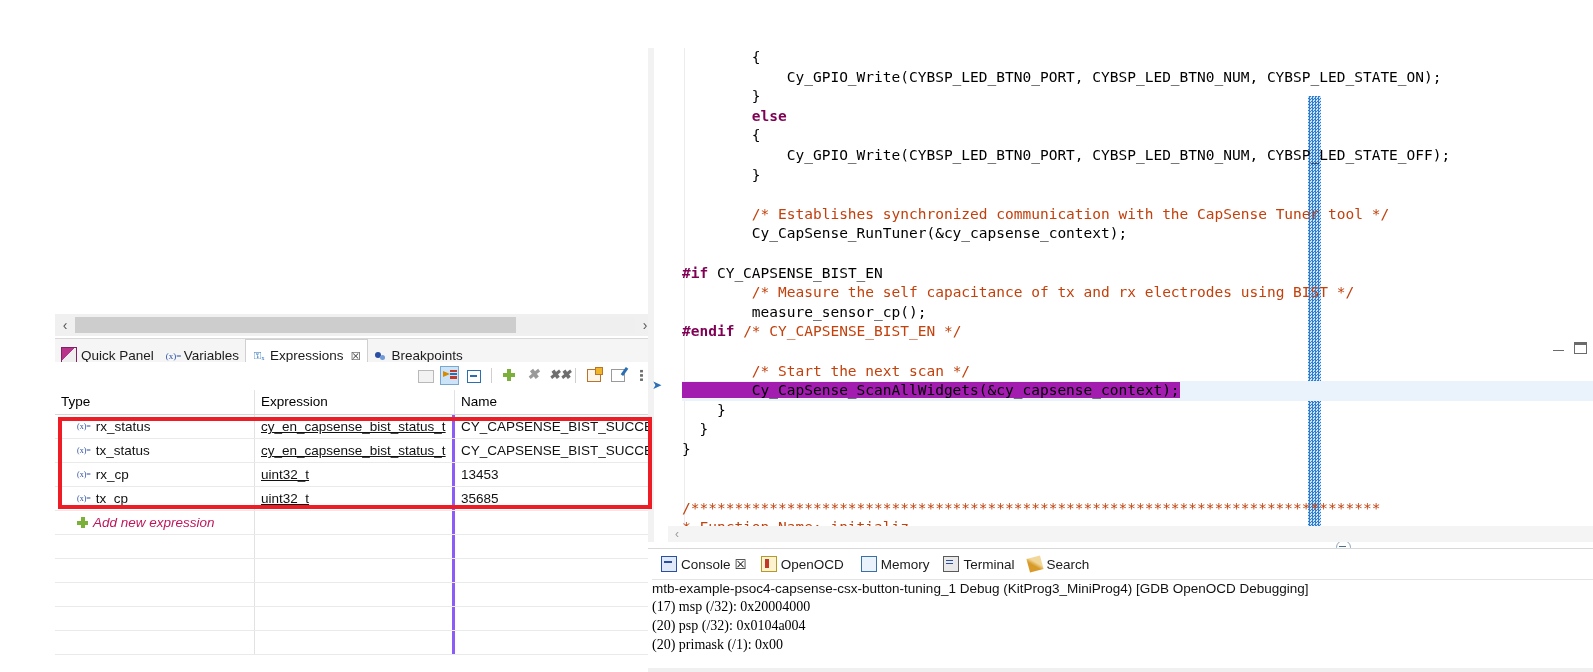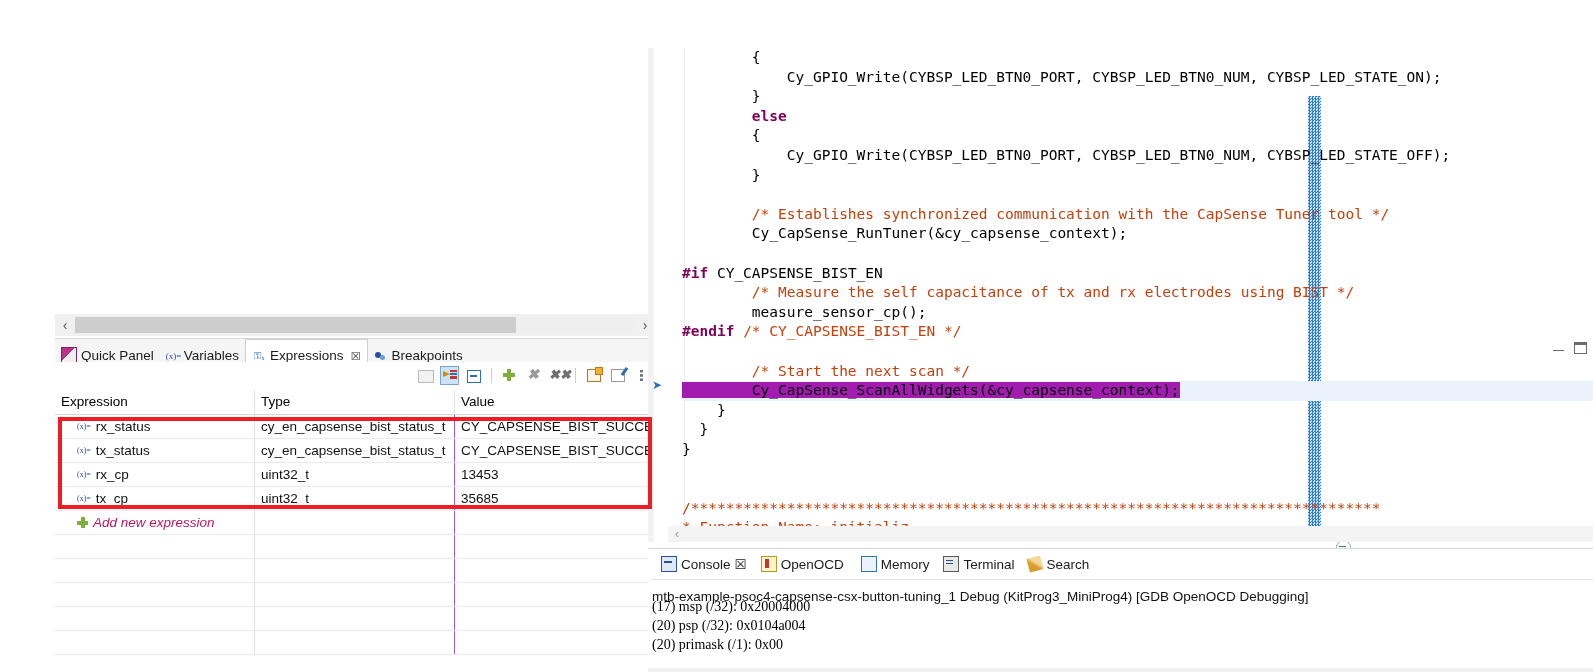--- a/index.html
+++ b/index.html
@@ -81,21 +81,21 @@
   
   #expr-table{position:absolute;left:55px;top:390px;width:600px;height:282px;}
   .thead{display:flex;height:24px;border-bottom:1px solid #d6d6d6;background:#fff;}
   .th{font-size:13.5px;color:#000;padding-left:6px;line-height:24px;box-sizing:border-box;}
   .th.c0{width:200px;border-right:1px solid #e2e2e2;}
   .th.c1{width:200px;border-right:1px solid #e2e2e2;}
   .th.c2{flex:1;}
   .trow{display:flex;height:23px;border-bottom:1px solid #eaeaea;align-items:center;}
   .td{font-size:13.5px;color:#111;box-sizing:border-box;height:23px;line-height:23px;overflow:hidden;white-space:nowrap;}
   .td.c0{width:200px;border-right:1px solid #e2e2e2;padding-left:22px;display:flex;align-items:center;gap:5px;}
-  .td.c1{width:200px;border-right:1px solid #8b5cf6;padding-left:6px;}
+  .td.c1{width:200px;border-right:3px solid #8b5cf6;padding-left:6px;text-decoration:underline;}
   .td.c2{flex:1;padding-left:6px;}
   .varico{font-size:8px;color:#2a4fa2;font-family:"Liberation Serif",serif;white-space:nowrap;}
   .addrow .td.c0{padding-left:22px;font-style:italic;color:#be185d;}
   .addplus{width:11px;height:11px;position:relative;display:inline-block;flex:0 0 11px;}
   .addplus:before{content:"";position:absolute;left:3.5px;top:0;width:4px;height:11px;background:#7bb03b;}
   .addplus:after{content:"";position:absolute;left:0;top:3.5px;width:11px;height:4px;background:#7bb03b;}
 
   
   #red-rect{
     position:absolute;left:58px;top:417px;width:594px;height:92px;
@@ -138,21 +138,21 @@
   .cico-console{border:1px solid #2a4fa2;background:#dfe9f7;}
   .cico-console:after{content:"";position:absolute;left:2px;top:4px;width:8px;height:2px;background:#2a4fa2;}
   .cico-problems{border:1px solid #b59a2a;background:#fdf3cf;}
   .cico-problems:after{content:"";position:absolute;left:3px;top:2px;width:4px;height:9px;background:#c0392b;}
   .cico-memory{border:1px solid #3a6fa8;background:#eaf2fb;width:7px;margin-left:3px;}
   .cico-terminal{border:1px solid #5a5a5a;background:#e9e9e9;}
   .cico-terminal:after{content:"";position:absolute;left:2px;top:3px;width:7px;height:1px;background:#2a4fa2;box-shadow:0 3px 0 #2a4fa2;}
   .cico-search{background:linear-gradient(45deg,#d89b2a 40%,#f2d79a 60%);transform:rotate(-15deg);}
 
   #console-title{position:absolute;left:652px;top:579px;width:941px;height:18px;
-     font-size:13.5px;color:#111;white-space:nowrap;overflow:hidden;border-top:1px solid #e4e4e4;padding-top:9px;}
+     font-size:13.5px;color:#111;white-space:nowrap;overflow:hidden;border-top:1px solid #e4e4e4;padding-top:1px;}
   #console-body{position:absolute;left:652px;top:597px;width:941px;height:75px;
      font-family:Liberation Serif, serif;font-size:14px;line-height:19px;
      color:#000;white-space:pre;overflow:hidden;}
   #bottom-strip{position:absolute;left:648px;top:668px;width:945px;height:4px;background:#f0f0f0;}
 </style>
 </head>
 <body>
 
 <div class="root">
 
@@ -217,23 +217,23 @@
     <span class="tbtn">
         <i class="ic-edit"></i>
       </span>
     <span class="tbtn">
         <i class="ic-dots"></i>
       </span>
   </div>
 
   <div id="expr-table">
     <div class="thead">
+      <div class="th c1">Type</div>
       <div class="th c0">Expression</div>
-      <div class="th c1">Type</div>
-      <div class="th c2">Value</div>
+      <div class="th c2">Name</div>
     </div>
 
     <div class="trow">
       <div class="td c0">
         <span class="varico">(x)=</span>
         <span>rx_status</span>
       </div>
       <div class="td c1">cy_en_capsense_bist_status_t</div>
       <div class="td c2">CY_CAPSENSE_BIST_SUCCE…</div>
     </div>

